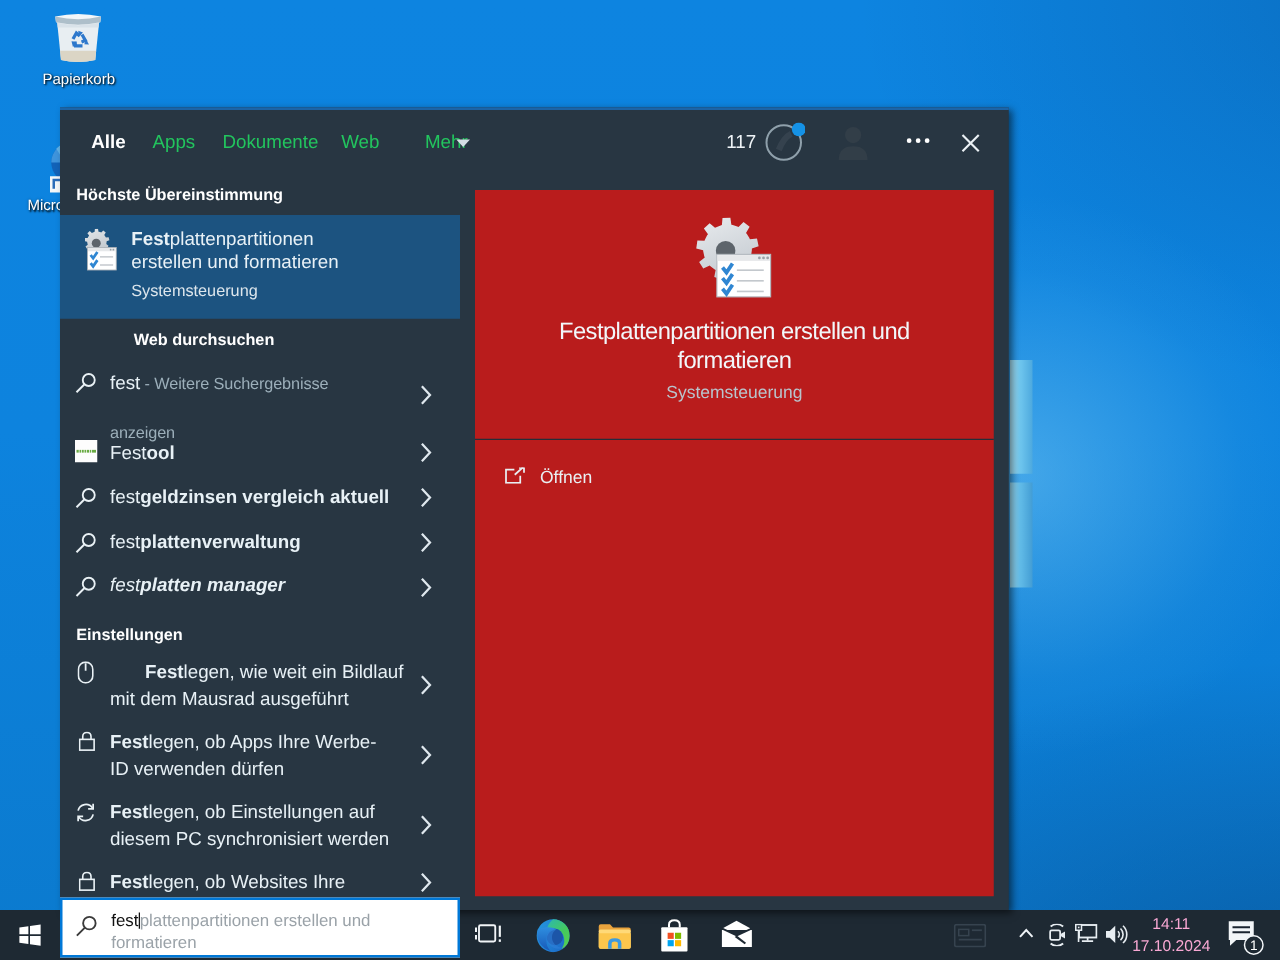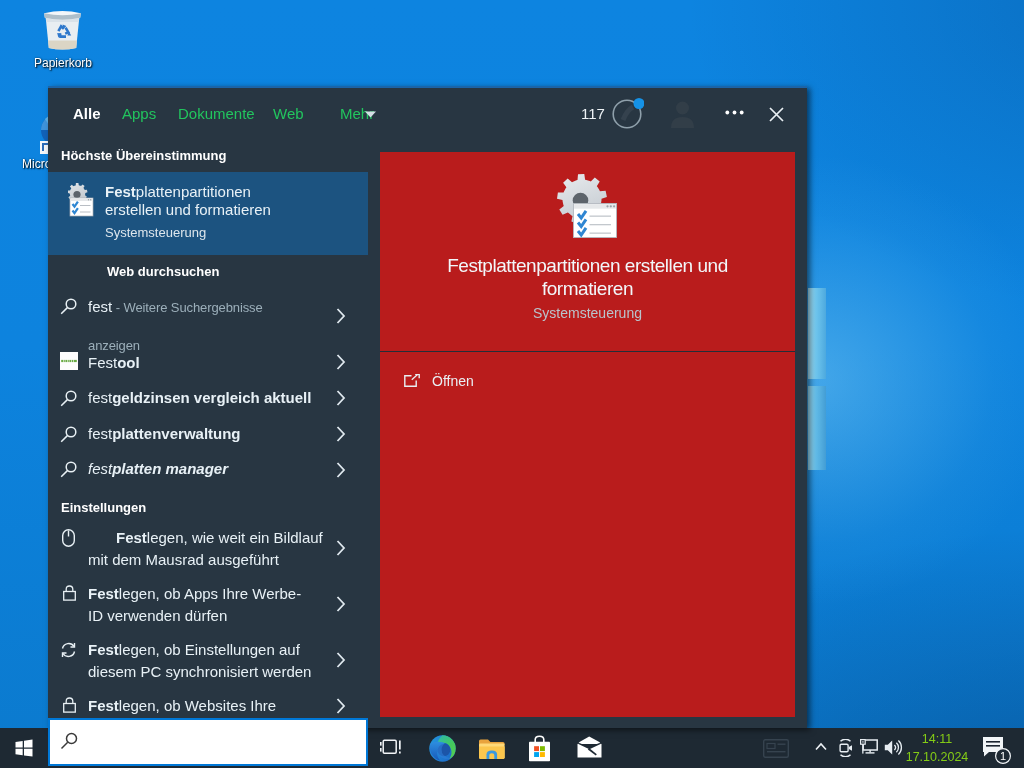--- a/index.html
+++ b/index.html
@@ -20,21 +20,21 @@
     background:linear-gradient(90deg, #a9e2f6, #6fc6ee 45%, #4da9de); }
   #pane2 { left:808px; top:386px; width:18px; height:84px;
     background:linear-gradient(90deg, #9cdcf3, #62bce8 45%, #439dd4); }
 
   .desk-label { position:absolute; color:#fff; font-size:12px; text-align:center;
     text-shadow:1px 1.2px 1.5px rgba(0,0,0,0.95), 0 0 2px rgba(0,0,0,0.5); }
 
   
   #taskbar { position:absolute; left:0; top:728px; width:1024px; height:40px; background:#1e2933; }
   .tb { position:absolute; }
-  #clock { position:absolute; left:897px; top:2px; width:80px; color:#84cc16; font-size:12.5px; text-align:center; line-height:18px; }
+  #clock { position:absolute; left:897px; top:2px; width:80px; color:#f9a8d4; font-size:12.5px; text-align:center; line-height:18px; }
 
   
   #panel { position:absolute; left:48px; top:86px; width:759px; height:642px;
     background:#283642; box-shadow:3px 2px 6px rgba(0,0,0,0.55); }
   #panel-topline { position:absolute; left:0; top:0; width:759px; height:2px; background:#1b64a8; }
 
   .tab { position:absolute; top:19px; font-size:15px; color:#22c55e; }
   .tab.sel { color:#fff; font-weight:bold; }
 
   .sec-h { position:absolute; font-size:13px; font-weight:bold; color:#ffffff; }
@@ -392,13 +392,14 @@
       </svg>
       <div id="ropen">Öffnen</div>
     </div>
   </div>
 
   <div id="searchbox">
     <svg style="position:absolute; left:10px; top:12px" width="18" height="18" viewBox="0 0 18 18">
       <circle cx="11.5" cy="6.5" r="5" fill="none" stroke="#3a3a3a" stroke-width="1.5"></circle>
       <path d="M7.7 10.3 L1.5 16.5" stroke="#3a3a3a" stroke-width="1.5"></path>
     </svg>
+    <div id="sbtext"><b>fest</b><span class="caret"></span>plattenpartitionen erstellen und formatieren</div>
   </div>
 
 </body></html>

